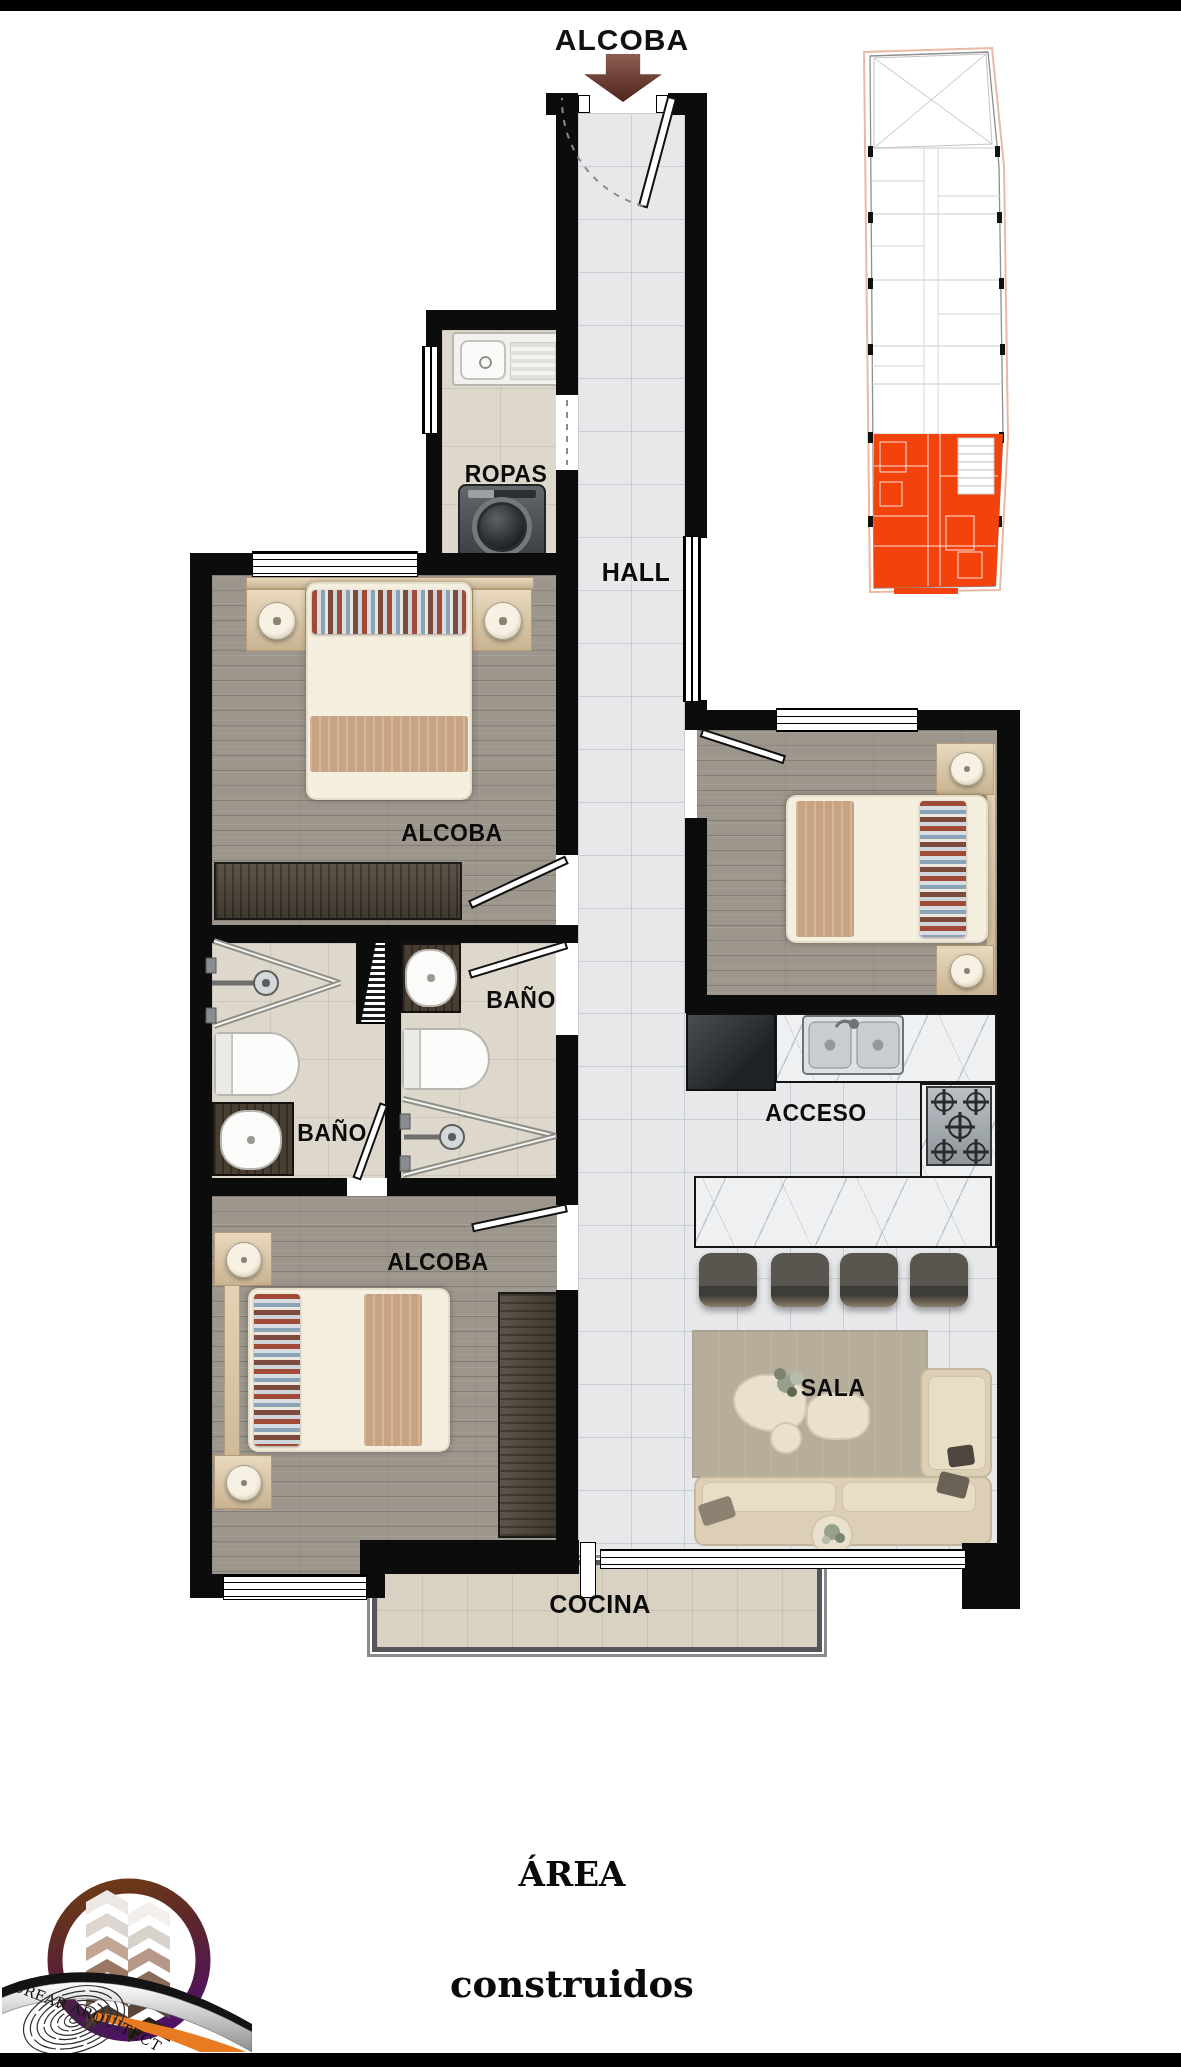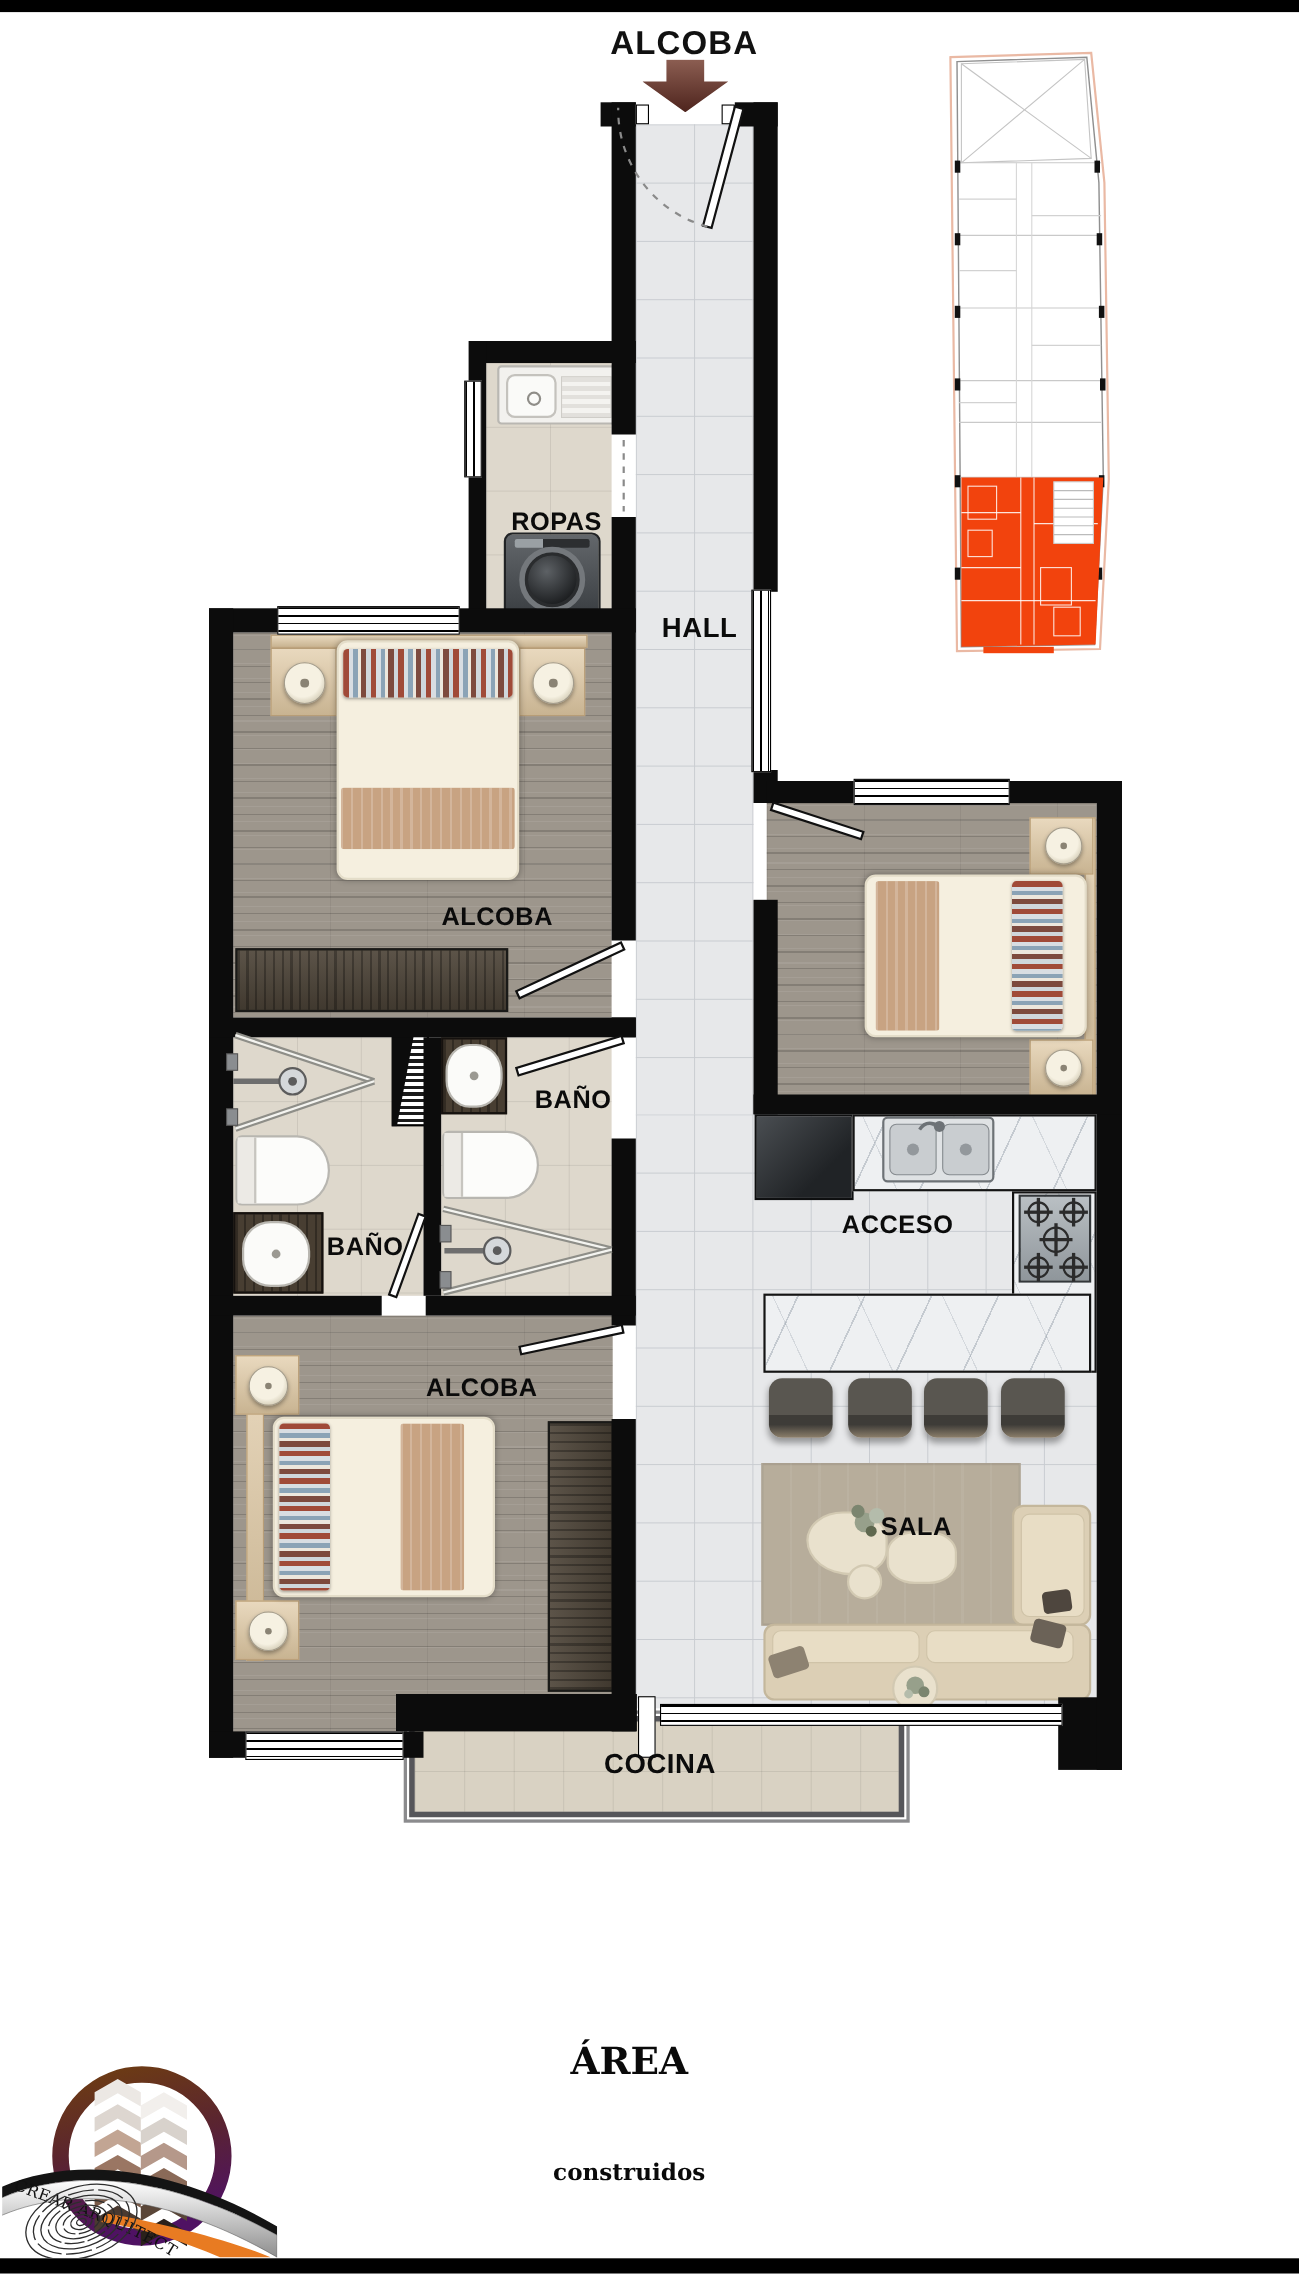--- a/index.html
+++ b/index.html
@@ -358,21 +358,21 @@
   <div class="rlabel" style="left:506px;top:474px">ROPAS</div>
   <div class="rlabel" style="left:452px;top:833px">ALCOBA</div>
   <div class="rlabel" style="left:521px;top:1000px">BAÑO</div>
   <div class="rlabel" style="left:332px;top:1133px">BAÑO</div>
   <div class="rlabel" style="left:438px;top:1262px">ALCOBA</div>
   <div class="rlabel" style="left:816px;top:1113px">ACCESO</div>
   <div class="rlabel" style="left:833px;top:1388px">SALA</div>
   <div class="rlabel big" style="left:600px;top:1604px">COCINA</div>
 
   <div class="tb" style="top:1854px;font-size:34px">ÁREA</div>
-  <div class="tb" style="top:1962px;font-size:21px">construidos</div>
+  <div class="tb" style="top:1962px;font-size:37px">construidos</div>
 
   <svg class="overlay" style="left:2px;top:1852px" width="250" height="201" viewBox="0 0 250 201">
     <defs>
       <linearGradient id="ringGrad" x1="0" y1="0" x2="0.25" y2="1">
         <stop offset="0" stop-color="#6e3d12"></stop>
           <stop offset="0.5" stop-color="#5a2430"></stop>
           <stop offset="1" stop-color="#4f1263"></stop>
       </linearGradient>
       <linearGradient id="steelGrad" x1="0" y1="0" x2="0" y2="1">
         <stop offset="0" stop-color="#ffffff"></stop>

